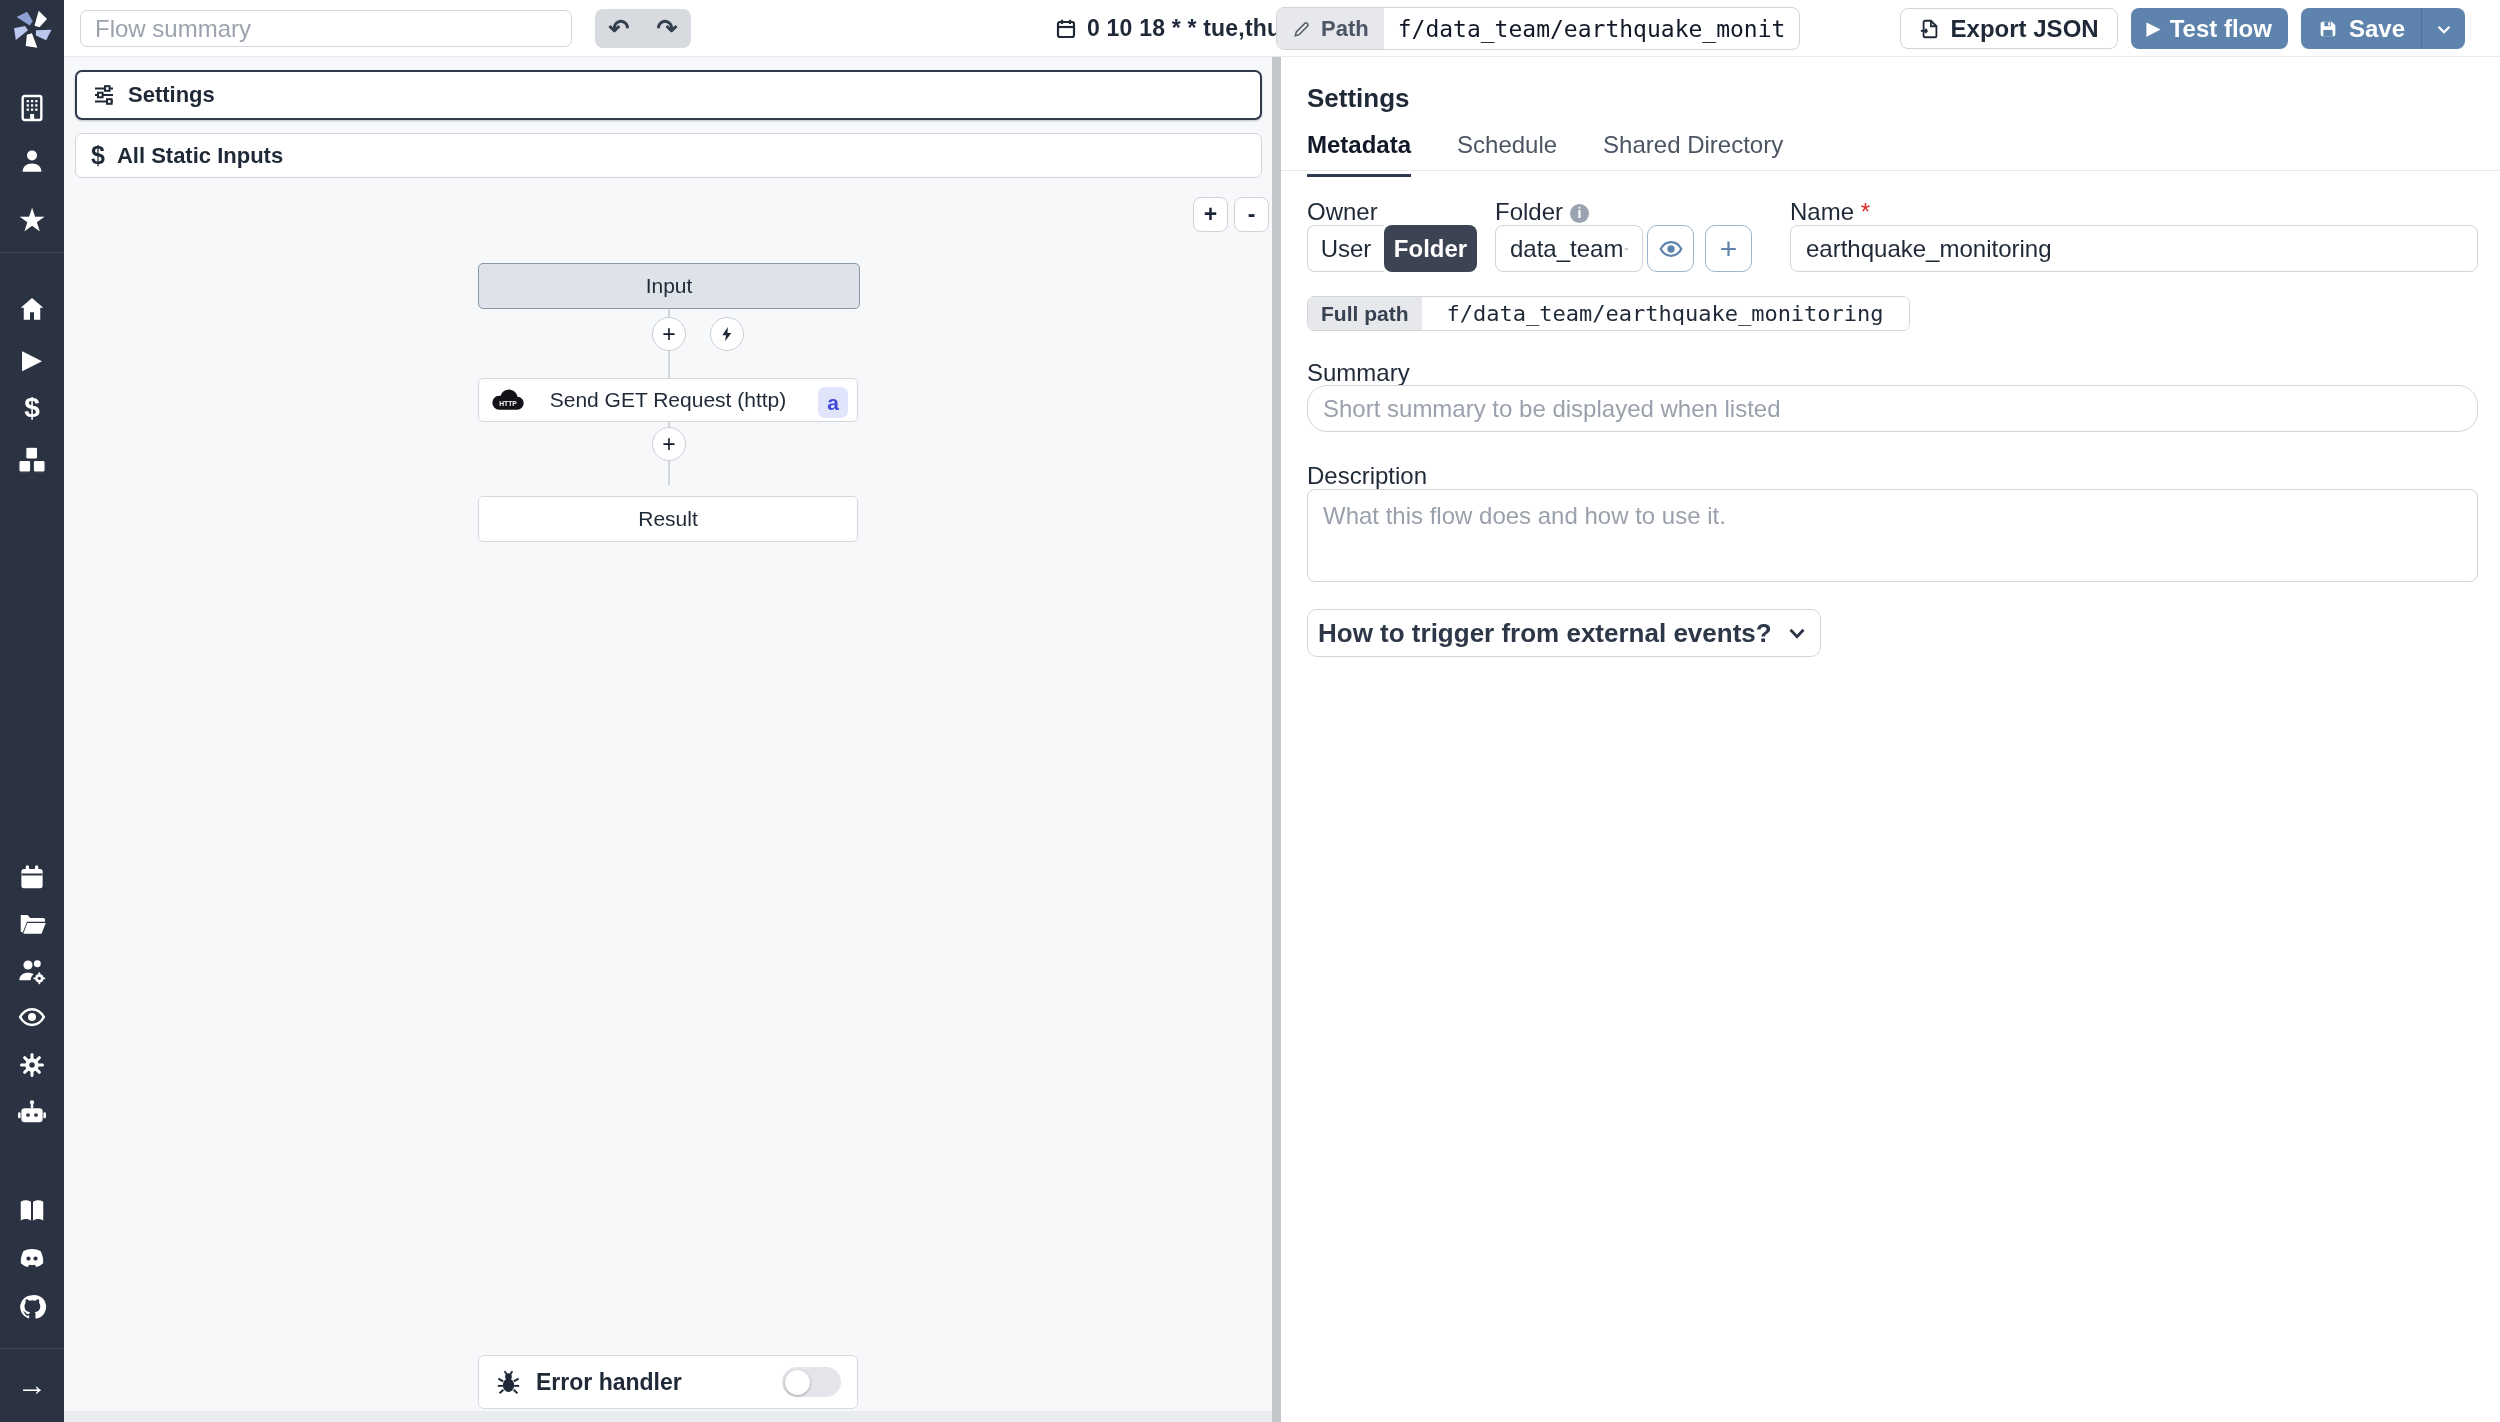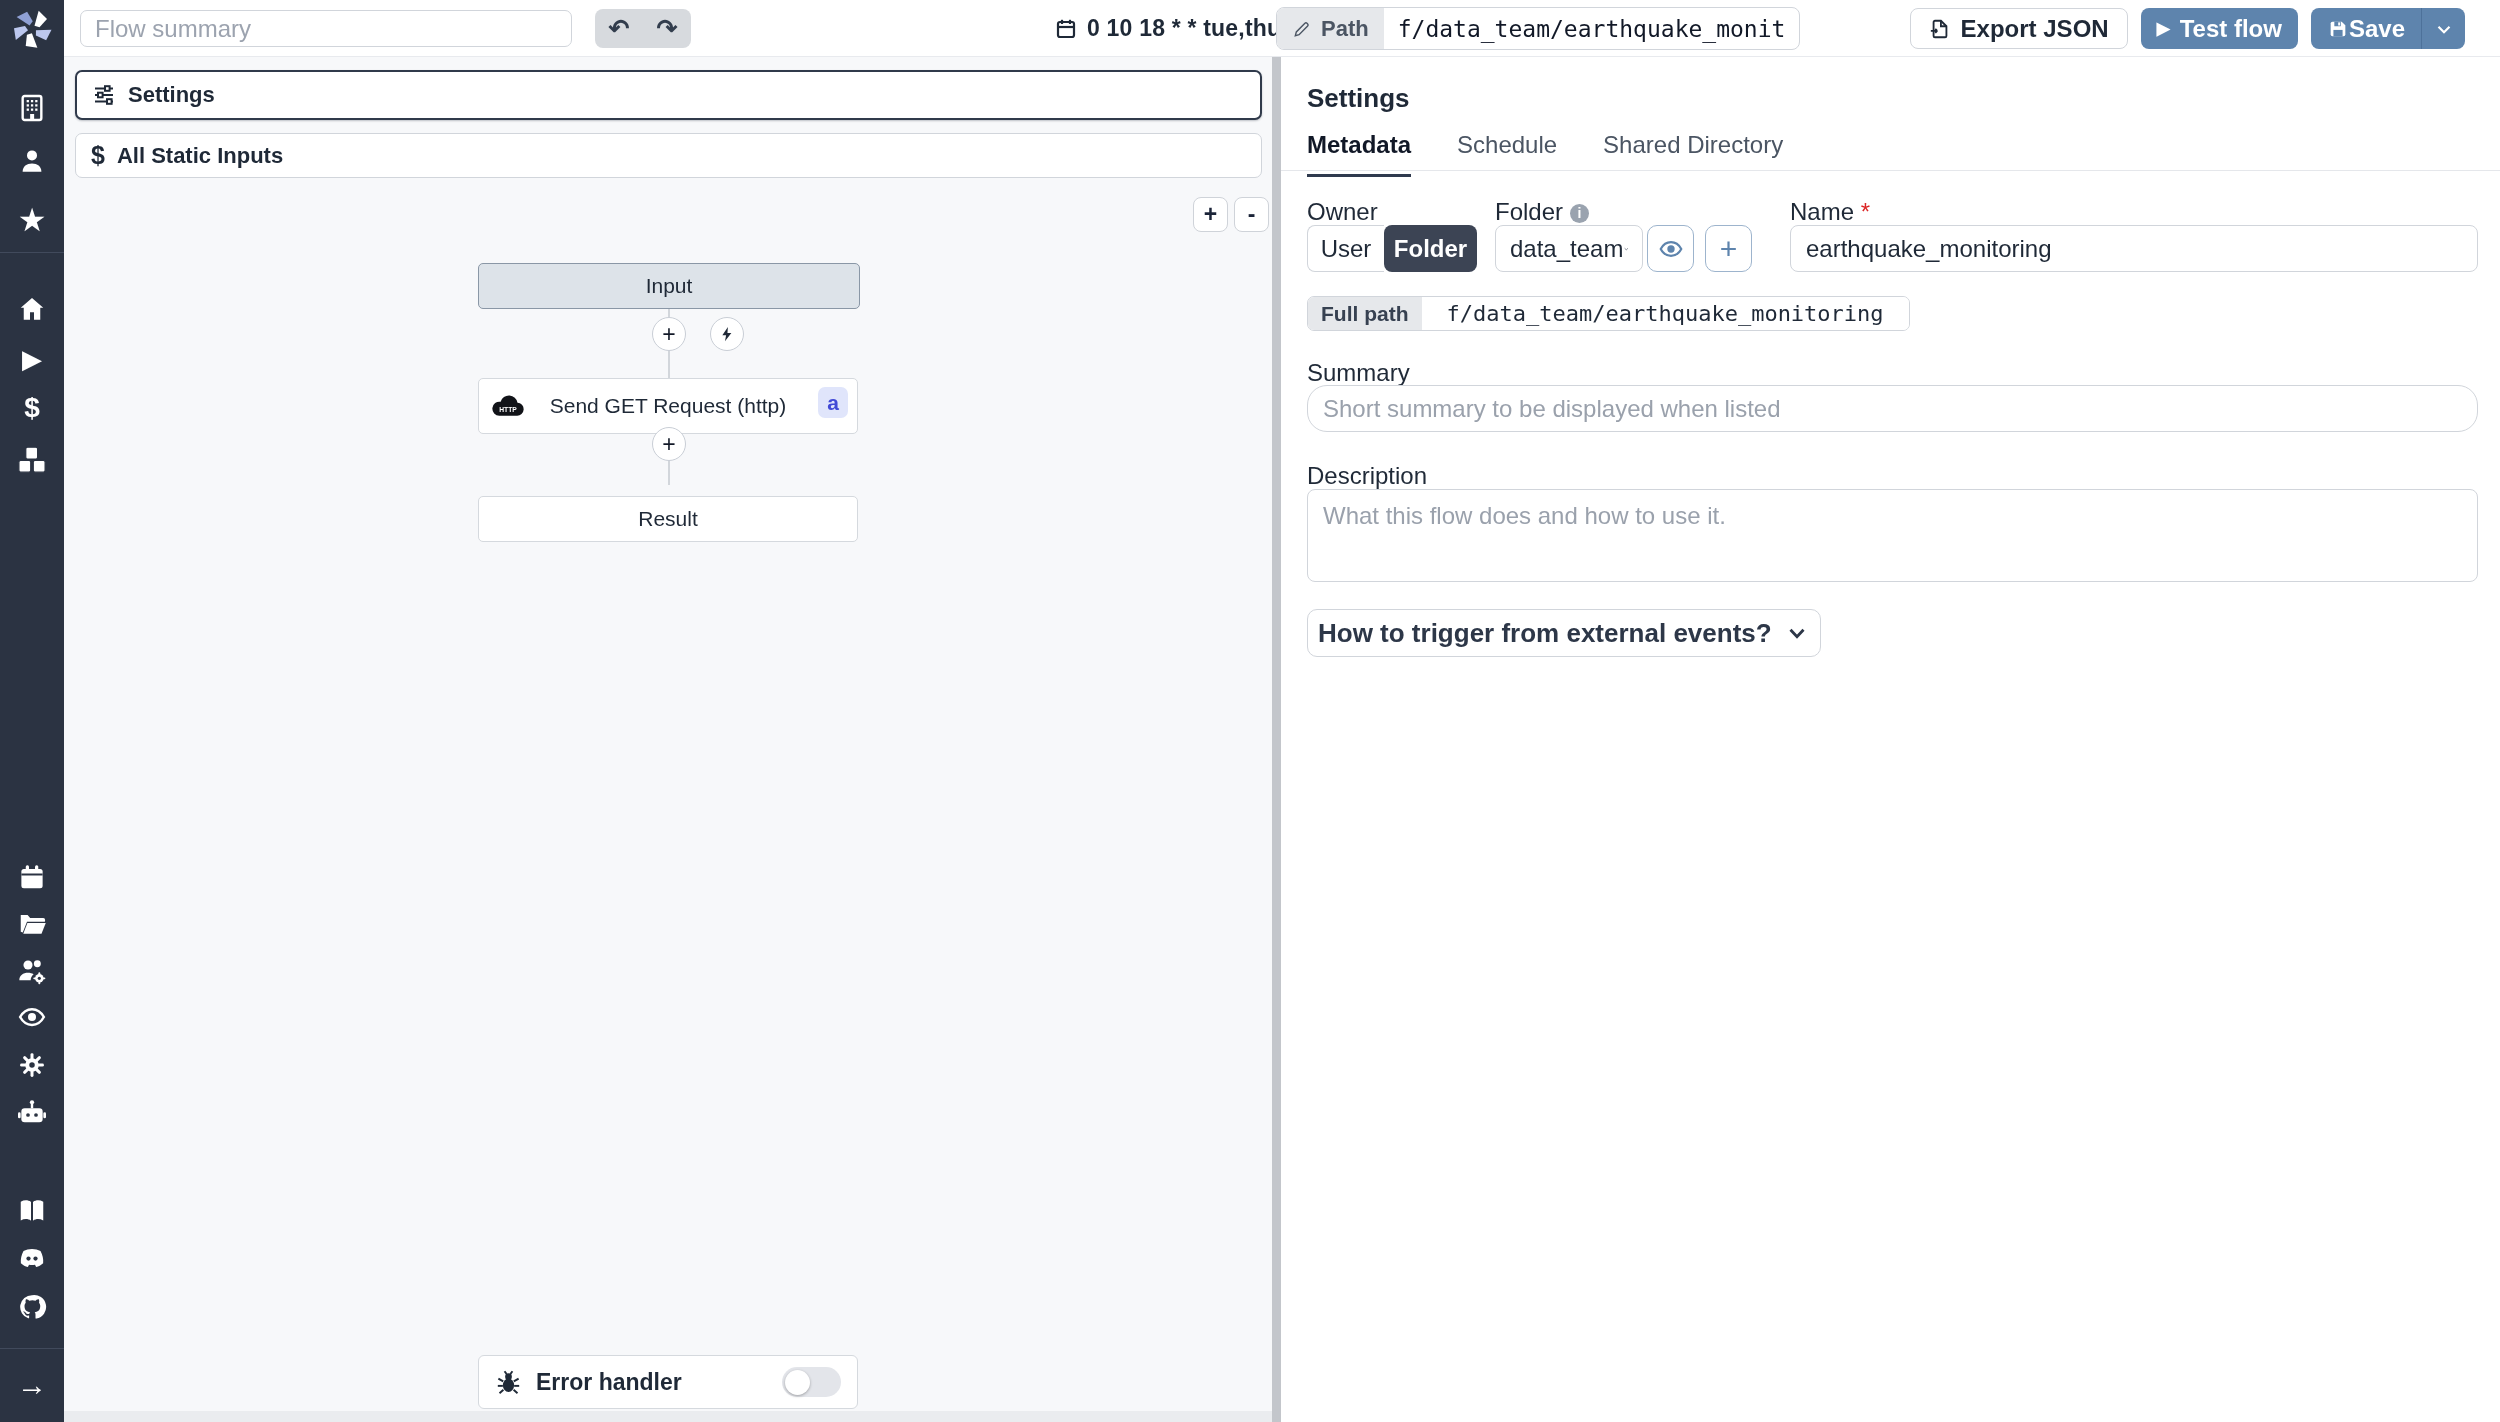--- a/index.html
+++ b/index.html
@@ -24,36 +24,36 @@
   .sched { position:absolute; left:990px; top:0; height:57px; display:flex; align-items:center; gap:9px; }
   .sched-text { font-size:23px; font-weight:bold; color:#1f2937; letter-spacing:0.2px; }
   .path-group { position:absolute; left:1212px; top:7px; height:43px; display:flex; align-items:stretch; border:1px solid #d1d5db; border-radius:8px; overflow:hidden; background:#fff; }
   .path-badge { display:flex; align-items:center; gap:9px; padding:0 15px; background:#e6e8eb; cursor:pointer; }
   .path-badge-label { font-size:22px; font-weight:600; color:#4b5563; }
   .path-value { display:flex; align-items:center; padding:0 14px; font-family:"DejaVu Sans Mono", monospace; font-size:23px; color:#111827; }
   .tb-actions { position:absolute; right:35px; top:8px; height:41px; display:flex; gap:13px; }
   .btn-export { display:flex; align-items:center; gap:10px; padding:0 18px; background:#fff; border:1px solid #d1d5db; border-radius:8px; font-size:24px; font-weight:bold; color:#1f2937; cursor:pointer; }
   .btn-blue { display:flex; align-items:center; gap:10px; padding:0 16px; background:#5e84ad; border:none; border-radius:8px; font-size:24px; font-weight:bold; color:#fff; cursor:pointer; }
   .save-split { display:flex; background:#5e84ad; border-radius:8px; overflow:hidden; }
-  .save-main { display:flex; align-items:center; padding:0 16px; font-size:24px; font-weight:bold; color:#fff; cursor:pointer; }
+  .save-main { display:flex; align-items:center; gap:10px; padding:0 16px; font-size:24px; font-weight:bold; color:#fff; cursor:pointer; }
   .save-chev { display:flex; align-items:center; justify-content:center; width:44px; border-left:1px solid #4d719a; cursor:pointer; }
   .btn-blue .play-glyph { font-size:17px; color:#fff; }
 
   
   .flow-area { position:absolute; left:64px; top:57px; width:1208px; bottom:0; background:#f7f8fa; overflow:hidden; }
   .flow-row { position:absolute; left:11px; width:1187px; background:#fff; display:flex; align-items:center; gap:12px; padding:0 15px; cursor:pointer; }
   .row-settings { top:13px; height:50px; border:2px solid #303a4b; border-radius:7px; box-shadow:0 1px 2px rgba(20,28,45,.25); }
   .row-static { top:76px; height:45px; border:1px solid #d1d5db; border-radius:7px; }
   .row-label { font-size:22px; font-weight:bold; color:#1f2937; }
   .zoom-ctl { position:absolute; top:140px; left:1129px; display:flex; gap:6px; }
   .zoom-btn { width:35px; height:35px; background:#fff; border:1px solid #cfd3d9; border-radius:8px; font-size:23px; font-weight:bold; color:#1b2438; display:flex; align-items:center; justify-content:center; cursor:pointer; }
   .vline { position:absolute; left:604px; top:237px; width:2px; height:191px; background:#d2d6db; }
   .node { position:absolute; background:#fff; border:1px solid #d5d9de; border-radius:5px; display:flex; align-items:center; justify-content:center; font-size:21px; color:#1f2937; cursor:pointer;margin-top:13px; }
   .node-input { left:414px; top:193px; width:382px; height:46px; background:#dde3e9; border:1px solid #8a97a6; }
-  .node-http { left:414px; top:308px; width:380px; height:56px; justify-content:flex-start; padding:0 10px; }
+  .node-http { left:414px; top:308px; width:380px; height:44px; justify-content:flex-start; padding:0 10px; }
   .node-http .http-label { position:absolute; left:0; right:0; text-align:center; }
   .node-result { left:414px; top:426px; width:380px; height:46px; }
   .badge-a { position:absolute; right:9px; top:8px; width:30px; height:31px; background:#e0e5fb; color:#4149d6; border-radius:7px; font-size:21px; font-weight:bold; display:flex; align-items:center; justify-content:center; }
   .dot-btn { position:absolute; width:34px; height:34px; border-radius:50%; background:#fff; border:1px solid #c9ced6; display:flex; align-items:center; justify-content:center; font-size:23px; color:#111827; cursor:pointer; }
   .node-error { position:absolute; left:414px; top:1298px; width:380px; height:54px; background:#fff; border:1px solid #d5d9de; border-radius:6px; display:flex; align-items:center; gap:14px; padding:0 16px; cursor:pointer; }
   .err-label { font-size:23px; font-weight:bold; color:#1f2937; flex:1; }
   .toggle { width:59px; height:30px; background:#e3e5ea; border-radius:16px; position:relative; cursor:pointer; }
   .toggle .knob { position:absolute; left:3px; top:2.5px; width:25px; height:25px; background:#fff; border-radius:50%; box-shadow:0 1px 3px rgba(0,0,0,.3); }
   .flow-bottom-strip { position:absolute; left:0; right:0; bottom:0; height:11px; background:#eaecef; }
 

